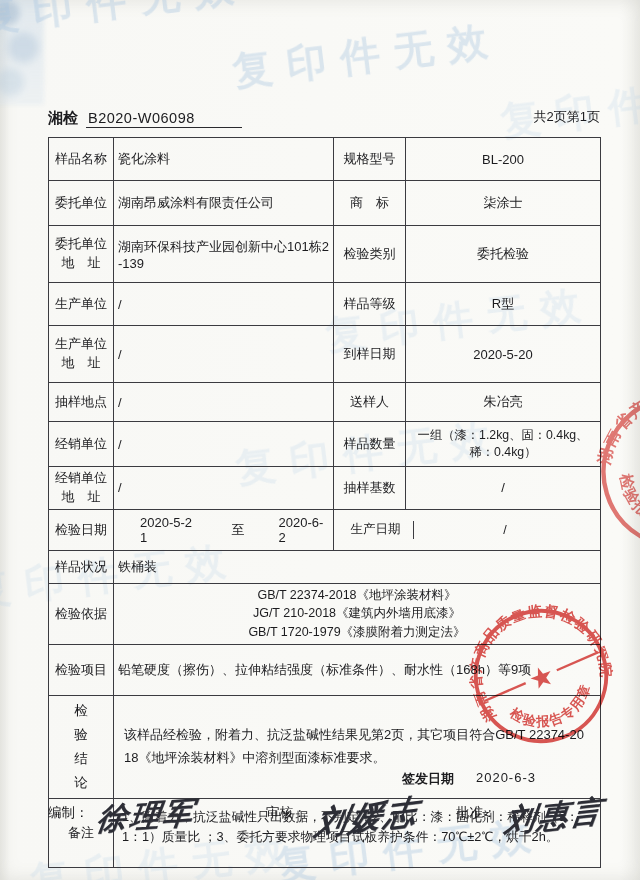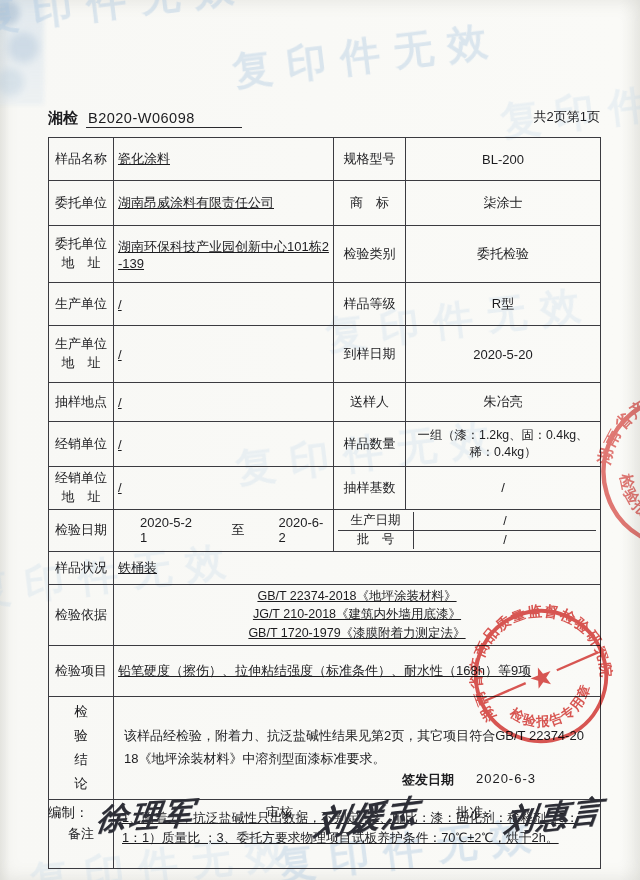--- a/index.html
+++ b/index.html
@@ -47,21 +47,21 @@
   }
   .page-info{font-size:13px;padding-bottom:2px;}
   
   .tbl-wrap{position:absolute;top:137px;left:48px;width:552px;}
   table.rpt{border-collapse:collapse;width:552px;table-layout:fixed;}
   table.rpt td{
     border:1px solid #3b3b40;font-size:13px;vertical-align:middle;
     padding:2px 4px;background:transparent;word-break:break-all;
   }
   td.lbl{text-align:center;padding:2px 2px;}
-  td.val-l{text-align:left;padding-left:8px;text-decoration:underline;}
+  td.val-l{text-align:left;padding-left:8px;}
   td.val-c{text-align:center;}
   .lbl2{line-height:1.45;}
   .h38{height:38px}.h40{height:40px}.h52{height:52px}.h34{height:34px}
   .h36{height:36px}.h28{height:28px}.h56{height:56px}.h46{height:46px}
   .h98{height:98px}.h64{height:64px}
   .dates{display:flex;justify-content:flex-start;align-items:center;gap:34px;padding-left:22px;}
   td.nopad{padding:0;vertical-align:top;}
   table.inner{border-collapse:collapse;width:100%;height:100%;}
   table.inner td{border:1px solid #3b3b40;font-size:12.5px;height:18px;padding:0 2px;}
   table.inner tr:first-child td{border-top:none;}
@@ -212,24 +212,20 @@
             <span>2020-6-2</span>
           </div>
         </td>
         <td class="nopad" colspan="2">
           <table class="inner">
             <tbody>
                   <tr>
               <td>生产日期</td>
               <td>/</td>
             </tr>
-            <tr>
-              <td>批　号</td>
-              <td>/</td>
-            </tr>
           </tbody>
               </table>
         </td>
       </tr>
 
       <tr>
         <td class="lbl h28">样品状况</td>
         <td class="val-l" colspan="3">铁桶装</td>
       </tr>
 

